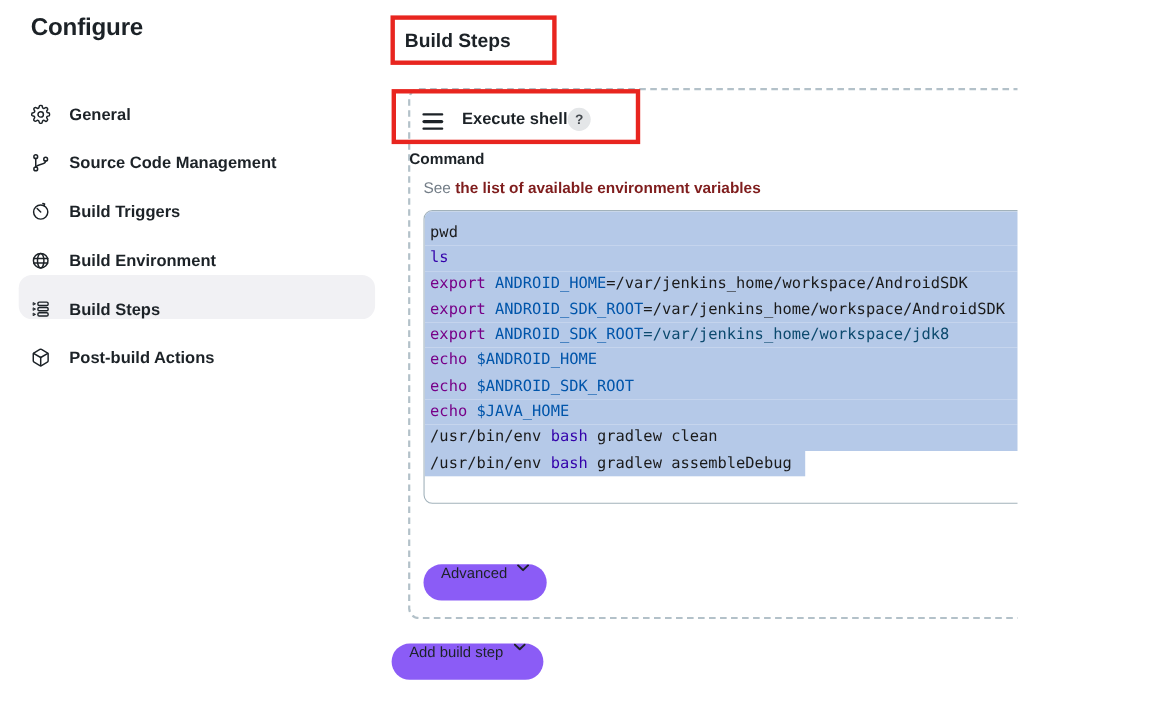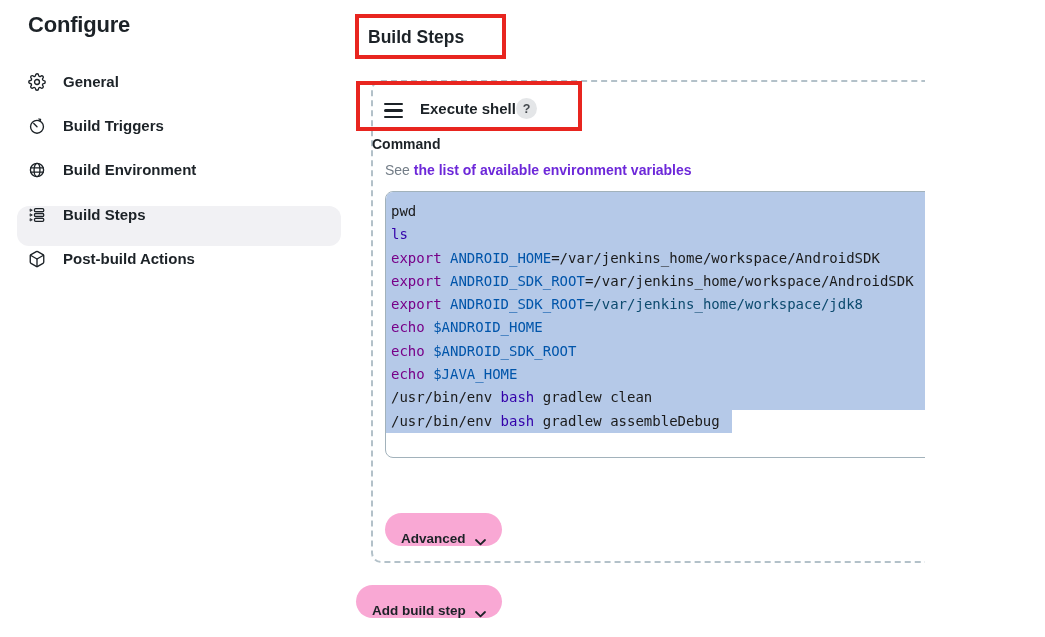--- a/index.html
+++ b/index.html
@@ -3,21 +3,21 @@
 <meta charset="utf-8">
 <style>
   * { margin:0; padding:0; box-sizing:border-box; }
   html,body { background:#fff; }
   body { font-family:"Liberation Sans",sans-serif; color:#1c2227; }
   #screen { position:relative; width:925px; height:637px; overflow:hidden; background:#fff; }
 
   
   .sidebar-title { position:absolute; left:28px; top:12px; font-size:22px; font-weight:700; letter-spacing:-0.2px; }
   .nav { position:absolute; left:17px; top:73px; width:324px; }
-  .nav-item { display:flex; align-items:flex-start; height:40px; margin-bottom:4.2px; border-radius:12px;
+  .nav-item { display:flex; align-items:flex-end; height:40px; margin-bottom:4.2px; border-radius:12px;
               padding-left:11px; gap:17px; cursor:pointer; }
   .nav-item .lbl { font-size:15px; font-weight:600; color:#1c2227; }
   .nav-item.selected { background:#f1f1f4; }
   .nav-item.selected .lbl { font-weight:700; }
   .nav-icon { width:18px; height:18px; flex:0 0 18px; display:block; }
 
   
   .section-title { position:absolute; left:368px; top:27px; font-size:17.5px; font-weight:700; }
 
   .red-box { position:absolute; border:4px solid #e8251f; z-index:30; pointer-events:none; background:transparent; }
@@ -33,38 +33,38 @@
 
   .step-title { position:absolute; left:420px; top:100px; font-size:15px; font-weight:700; }
 
   .help-btn { position:absolute; left:516px; top:98px; width:21px; height:21px; border-radius:50%;
               background:#e4e6e8; border:none; display:flex; align-items:center; justify-content:center;
               font-family:"Liberation Sans",sans-serif; font-size:12.5px; font-weight:700; color:#44494e; cursor:pointer; }
 
   .command-label { position:absolute; left:372px; top:136px; font-size:14px; font-weight:700; }
 
   .env-hint { position:absolute; left:385px; top:162px; font-size:14px; color:#737d87; }
-  .env-hint a { color:#6d28d9; font-weight:600; text-decoration:none; cursor:pointer; }
+  .env-hint a { color:#7f1d1d; font-weight:600; text-decoration:none; cursor:pointer; }
 
   
   .editor { position:absolute; left:385px; top:191px; width:740px; height:267px; background:#fff;
             border:1.6px solid #a2b2bb; border-radius:8px; overflow:hidden; cursor:text; }
   .code-lines { font-family:"DejaVu Sans Mono","Liberation Mono",monospace; font-size:14px; line-height:23.3px;
                 color:#1a1a1a; }
   .code-line { white-space:pre; padding-left:5px; }
   .code-line.full { background:var(--sel,#b5c9e8); }
   .code-line:first-child { padding-top:8px; }
   .code-line.textsel { padding-left:0; }
   .code-line.textsel .partial-bg { display:inline-block; background:var(--sel,#b5c9e8);
                                    padding-left:5px; padding-right:12px; }
 
   
-  .jenkins-btn { position:absolute; display:inline-flex; align-items:flex-end; gap:9px; height:33px;
-                 padding:0 16px; background:#f9a8d4; border:none; border-radius:17px;
-                 font-family:"Liberation Sans",sans-serif; font-size:13.5px; font-weight:700; color:#1c2227; cursor:pointer; }
+  .jenkins-btn { position:absolute; display:inline-flex; align-items:flex-start; gap:9px; height:33px;
+                 padding:0 16px; background:#8b5cf6; border:none; border-radius:17px;
+                 font-family:"Liberation Sans",sans-serif; font-size:13.5px; font-weight:400; color:#1c2227; cursor:pointer; }
   #advanced-btn { left:385px; top:513px; }
   #add-step-btn { left:356px; top:585px; }
   .chev { display:block; }
 </style>
 </head>
 <body>
 
 <div id="screen">
 
   <h1 class="sidebar-title">Configure</h1>
@@ -72,20 +72,30 @@
   <nav class="nav">
 
     <div class="nav-item">
       <svg class="nav-icon" viewBox="0 0 24 24" fill="none" stroke="#1c2227" stroke-width="1.8" stroke-linecap="round" stroke-linejoin="round">
         <circle cx="12" cy="12" r="3.3"></circle>
         <path d="M19.4 15a1.7 1.7 0 0 0 .34 1.87l.06.06a2 2 0 1 1-2.83 2.83l-.06-.06a1.7 1.7 0 0 0-1.87-.34 1.7 1.7 0 0 0-1 1.55V21a2 2 0 1 1-4 0v-.09a1.7 1.7 0 0 0-1.11-1.55 1.7 1.7 0 0 0-1.87.34l-.06.06a2 2 0 1 1-2.83-2.83l.06-.06a1.7 1.7 0 0 0 .34-1.87 1.7 1.7 0 0 0-1.55-1H3a2 2 0 1 1 0-4h.09a1.7 1.7 0 0 0 1.55-1.11 1.7 1.7 0 0 0-.34-1.87l-.06-.06a2 2 0 1 1 2.83-2.83l.06.06a1.7 1.7 0 0 0 1.87.34h.09a1.7 1.7 0 0 0 1-1.55V3a2 2 0 1 1 4 0v.09a1.7 1.7 0 0 0 1 1.55 1.7 1.7 0 0 0 1.87-.34l.06-.06a2 2 0 1 1 2.83 2.83l-.06.06a1.7 1.7 0 0 0-.34 1.87v.09a1.7 1.7 0 0 0 1.55 1H21a2 2 0 1 1 0 4h-.09a1.7 1.7 0 0 0-1.55 1z"></path>
       </svg>
       <span class="lbl">General</span>
     </div>
 
+    <div class="nav-item">
+      <svg class="nav-icon" viewBox="0 0 24 24" fill="none" stroke="#1c2227" stroke-width="1.8" stroke-linecap="round" stroke-linejoin="round">
+        <circle cx="6" cy="4.6" r="2.3"></circle>
+          <circle cx="6" cy="19.4" r="2.3"></circle>
+          <circle cx="18" cy="7.6" r="2.3"></circle>
+        <path d="M6 6.9v10.2"></path>
+        <path d="M18 9.9c0 3.1-3.4 3.5-6.2 4.2C9.4 14.7 6.9 15.6 6 17.2"></path>
+      </svg>
+      <span class="lbl">Source Code Management</span>
+    </div>
 
     <div class="nav-item">
       <svg class="nav-icon" viewBox="0 0 24 24" fill="none" stroke="#1c2227" stroke-width="1.8" stroke-linecap="round" stroke-linejoin="round">
         <circle cx="12" cy="13" r="8.6"></circle>
         <path d="M12 13 7.7 8.7"></path>
         <path d="M14.6 2.7l2.1.6-.6 2.1"></path>
       </svg>
       <span class="lbl">Build Triggers</span>
     </div>
 

